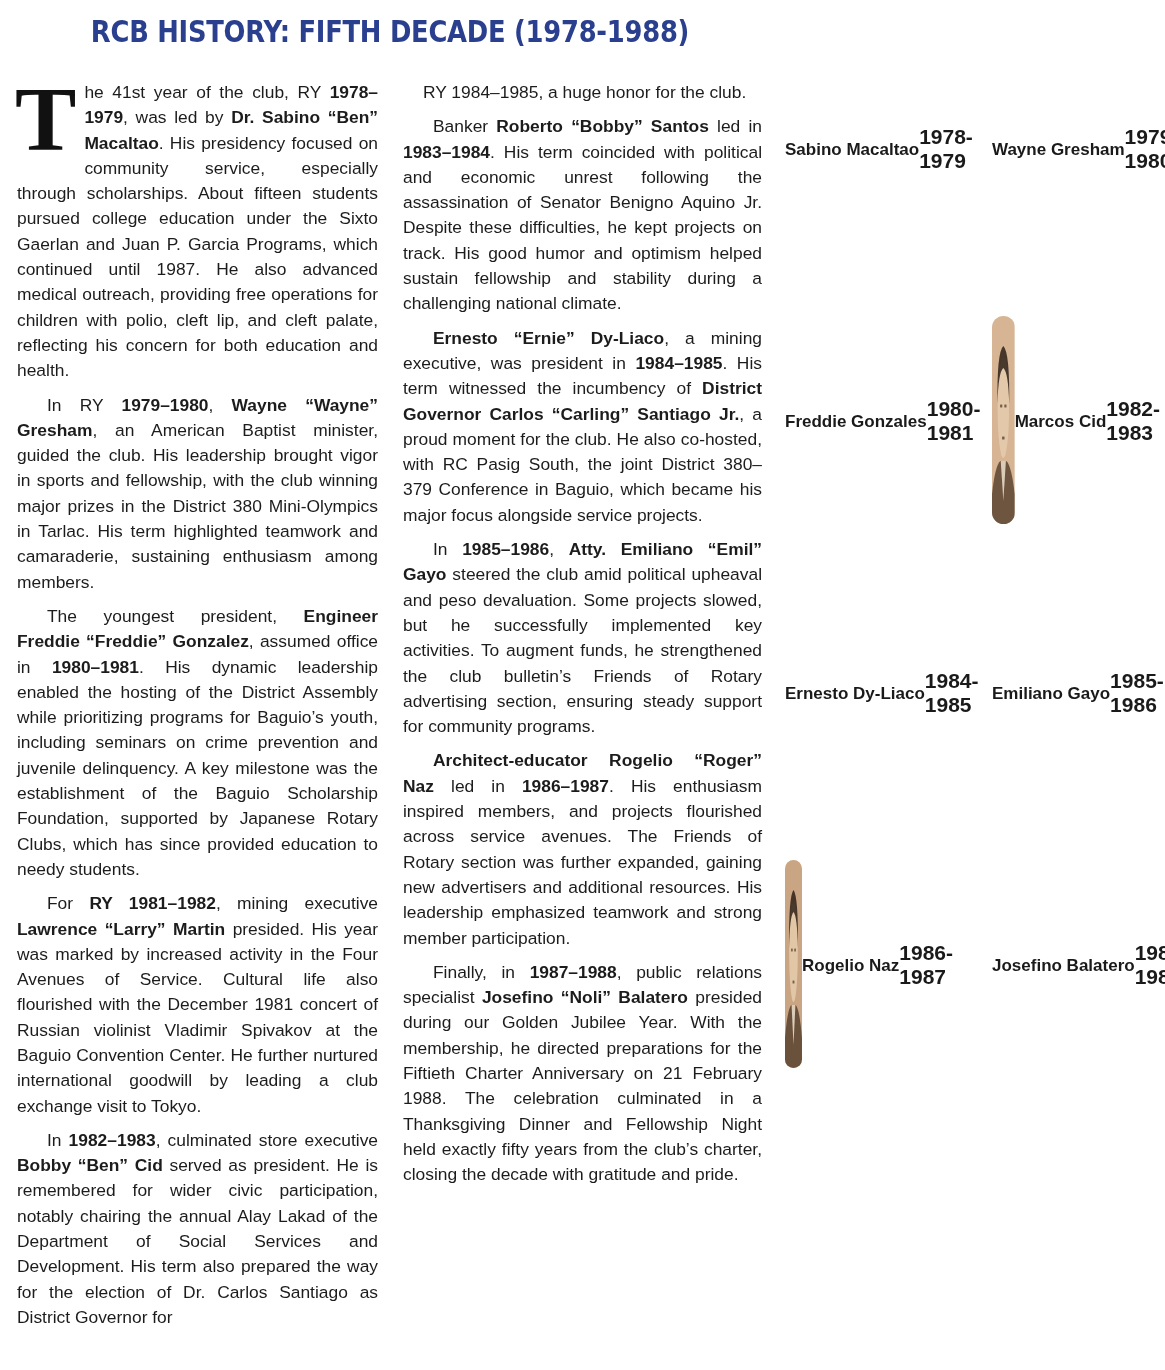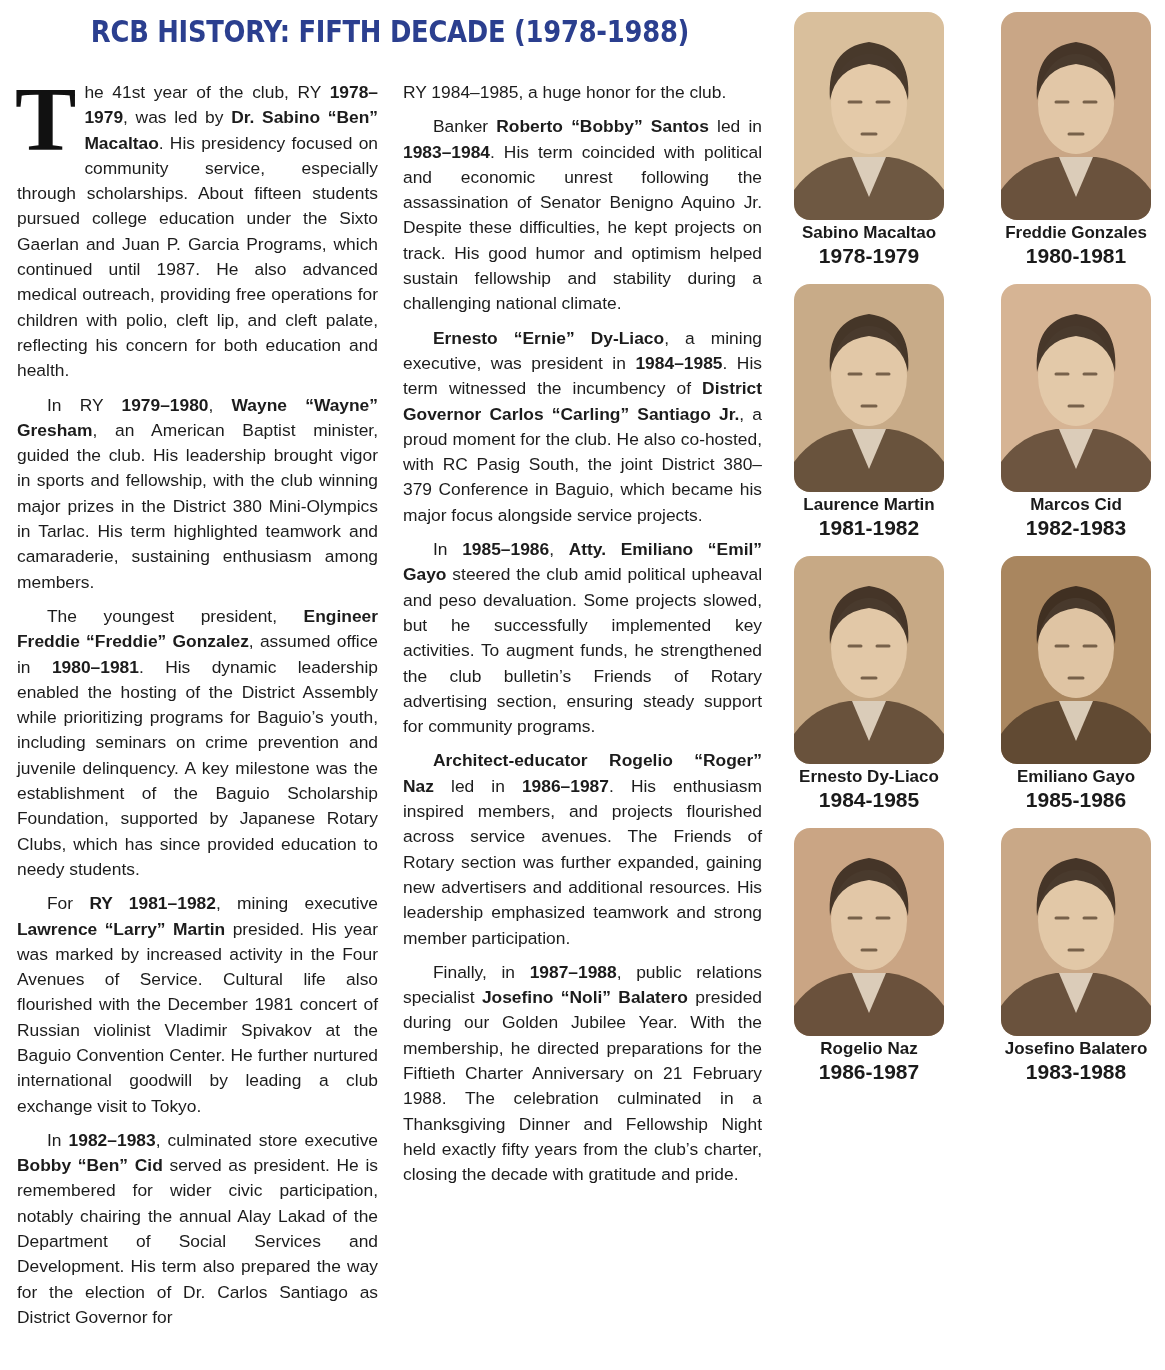--- a/index.html
+++ b/index.html
@@ -32,21 +32,21 @@
       position: absolute;
       top: 80px;
       font-size: 17.4px;
       line-height: 25.3px;
       text-align: justify;
       color: #1c1c1c;
     }
     .col-left { left: 17px; width: 361px; }
     .col-mid { left: 403px; width: 359px; }
     .col p { margin-bottom: 9px; text-indent: 30px; }
-    .col p.no-indent { text-indent: 0; }
+    .col p.no-indent { text-indent: 0; margin-left: 20px; }
     .col p.first { text-indent: 0; }
     .col b { font-weight: bold; }
     .dropcap {
       float: left;
       font-family: "Liberation Serif", serif;
       font-size: 92px;
       line-height: 70px;
       font-weight: bold;
       margin: 4px 8px 0 -2px;
       height: 74px;
@@ -58,21 +58,21 @@
       top: 12px;
       width: 375px;
       display: grid;
       grid-template-columns: 168px 168px;
       column-gap: 39px;
       row-gap: 0;
     }
     .card {
       height: 272px;
       display: flex;
-      flex-direction: column;
+      flex-direction: row;
       align-items: center;
     }
     .photo {
       width: 150px;
       height: 208px;
       border-radius: 16px;
       overflow: hidden;
       position: relative;
     }
     .photo svg { width: 100%; height: 100%; display: block; }
@@ -146,48 +146,48 @@
           <path d="M36 88 Q32 36 75 30 Q118 36 114 88 Q108 56 75 52 Q42 56 36 88 Z" fill="#2e2117" opacity="0.85"></path>
           <path d="M55 90 L67 90 M83 90 L95 90 M68 122 L82 122" stroke="#4a3624" stroke-width="3" stroke-linecap="round" opacity="0.7"></path>
         </svg>
       </div>
       <div class="cap-name">Sabino Macaltao</div>
       <div class="cap-years">1978-1979</div>
     </div>
     <div class="card">
       <div class="photo">
         <svg viewBox="0 0 150 208" preserveAspectRatio="none">
+          <rect x="0" y="0" width="150" height="208" fill="#b89670"></rect>
+          <path d="M0 208 L0 178 Q20 150 55 145 L95 145 Q130 150 150 178 L150 208 Z" fill="#4a3624" opacity="0.75"></path>
+          <path d="M58 145 L75 185 L92 145 Z" fill="#efe2cf" opacity="0.85"></path>
+          <ellipse cx="75" cy="92" rx="38" ry="50" fill="#e4cbab" opacity="0.9"></ellipse>
+          <path d="M36 88 Q32 36 75 30 Q118 36 114 88 Q108 56 75 52 Q42 56 36 88 Z" fill="#2e2117" opacity="0.85"></path>
+          <path d="M55 90 L67 90 M83 90 L95 90 M68 122 L82 122" stroke="#4a3624" stroke-width="3" stroke-linecap="round" opacity="0.7"></path>
+        </svg>
+      </div>
+      <div class="cap-name">Wayne Gresham</div>
+      <div class="cap-years">1979-1980</div>
+    </div>
+    <div class="card">
+      <div class="photo">
+        <svg viewBox="0 0 150 208" preserveAspectRatio="none">
           <rect x="0" y="0" width="150" height="208" fill="#c9a686"></rect>
           <path d="M0 208 L0 178 Q20 150 55 145 L95 145 Q130 150 150 178 L150 208 Z" fill="#4a3624" opacity="0.75"></path>
           <path d="M58 145 L75 185 L92 145 Z" fill="#efe2cf" opacity="0.85"></path>
           <ellipse cx="75" cy="92" rx="38" ry="50" fill="#e4cbab" opacity="0.9"></ellipse>
           <path d="M36 88 Q32 36 75 30 Q118 36 114 88 Q108 56 75 52 Q42 56 36 88 Z" fill="#2e2117" opacity="0.85"></path>
           <path d="M55 90 L67 90 M83 90 L95 90 M68 122 L82 122" stroke="#4a3624" stroke-width="3" stroke-linecap="round" opacity="0.7"></path>
         </svg>
       </div>
       <div class="cap-name">Freddie Gonzales</div>
       <div class="cap-years">1980-1981</div>
     </div>
     <div class="card">
       <div class="photo">
         <svg viewBox="0 0 150 208" preserveAspectRatio="none">
-          <rect x="0" y="0" width="150" height="208" fill="#c8ab88"></rect>
-          <path d="M0 208 L0 178 Q20 150 55 145 L95 145 Q130 150 150 178 L150 208 Z" fill="#4a3624" opacity="0.75"></path>
-          <path d="M58 145 L75 185 L92 145 Z" fill="#efe2cf" opacity="0.85"></path>
-          <ellipse cx="75" cy="92" rx="38" ry="50" fill="#e4cbab" opacity="0.9"></ellipse>
-          <path d="M36 88 Q32 36 75 30 Q118 36 114 88 Q108 56 75 52 Q42 56 36 88 Z" fill="#2e2117" opacity="0.85"></path>
-          <path d="M55 90 L67 90 M83 90 L95 90 M68 122 L82 122" stroke="#4a3624" stroke-width="3" stroke-linecap="round" opacity="0.7"></path>
-        </svg>
-      </div>
-      <div class="cap-name">Laurence Martin</div>
-      <div class="cap-years">1981-1982</div>
-    </div>
-    <div class="card">
-      <div class="photo">
-        <svg viewBox="0 0 150 208" preserveAspectRatio="none">
           <rect x="0" y="0" width="150" height="208" fill="#d6b494"></rect>
           <path d="M0 208 L0 178 Q20 150 55 145 L95 145 Q130 150 150 178 L150 208 Z" fill="#4a3624" opacity="0.75"></path>
           <path d="M58 145 L75 185 L92 145 Z" fill="#efe2cf" opacity="0.85"></path>
           <ellipse cx="75" cy="92" rx="38" ry="50" fill="#e4cbab" opacity="0.9"></ellipse>
           <path d="M36 88 Q32 36 75 30 Q118 36 114 88 Q108 56 75 52 Q42 56 36 88 Z" fill="#2e2117" opacity="0.85"></path>
           <path d="M55 90 L67 90 M83 90 L95 90 M68 122 L82 122" stroke="#4a3624" stroke-width="3" stroke-linecap="round" opacity="0.7"></path>
         </svg>
       </div>
       <div class="cap-name">Marcos Cid</div>
       <div class="cap-years">1982-1983</div>

